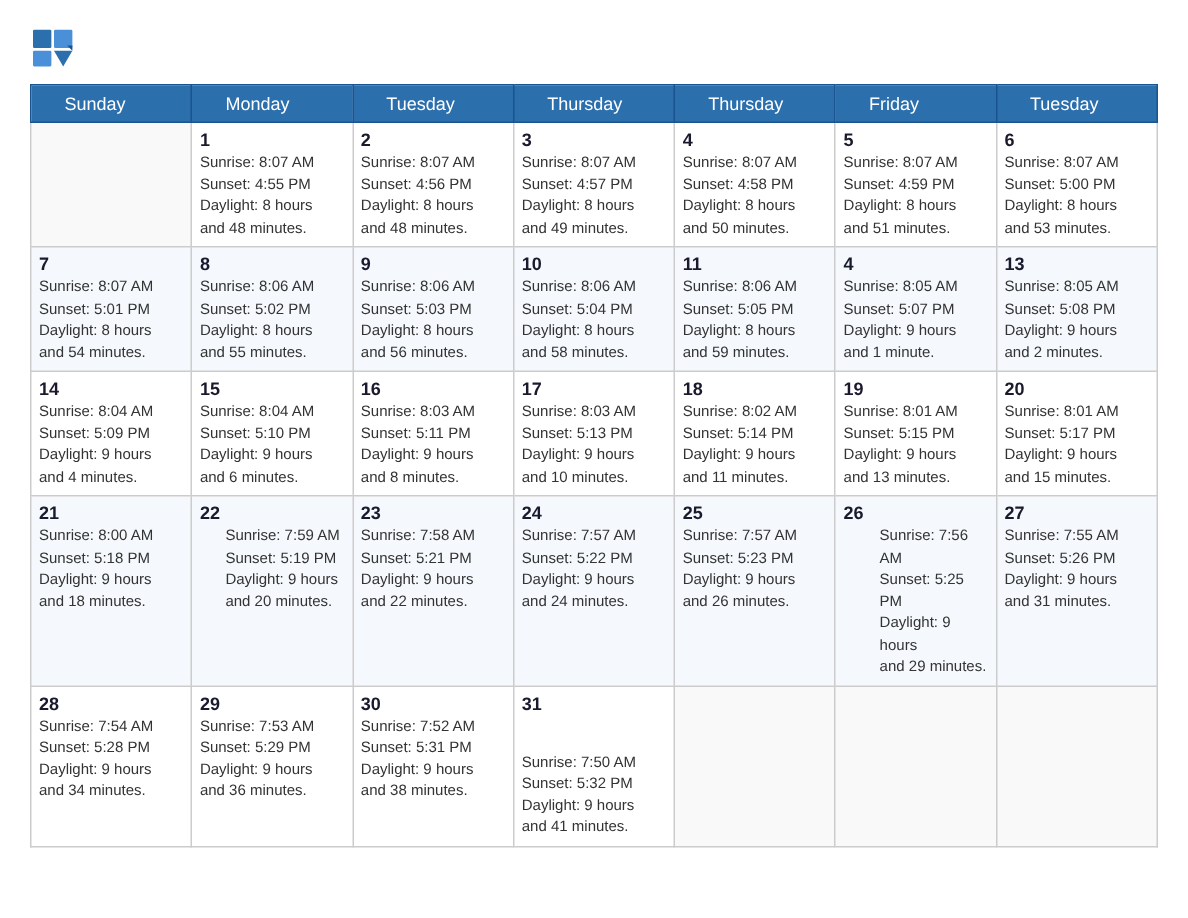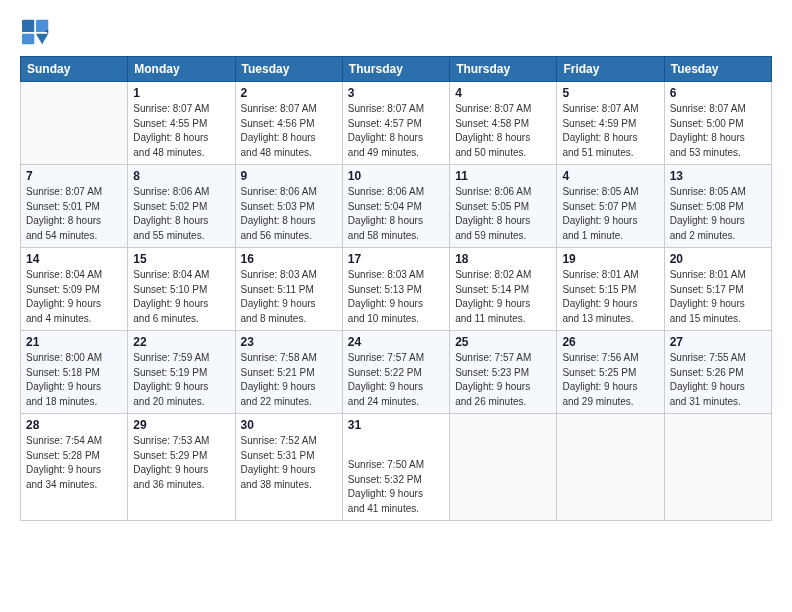--- a/index.html
+++ b/index.html
@@ -56,22 +56,22 @@
     }
     .calendar-table {
       width: 100%;
       border-collapse: collapse;
       table-layout: fixed;
     }
     .calendar-table th {
       background: #2c6fad;
       color: #fff;
       font-size: 12px;
-      font-weight: 700;
-      padding: 5px 6px;
+      font-weight: 400;
+      padding: 5px 22px;
       text-align: left;
       border: 1px solid #1a5490;
     }
     .calendar-table td {
       border: 1px solid #ccc;
       vertical-align: top;
       padding: 4px 5px;
       font-size: 9.5px;
       color: #333;
       height: 78px;
@@ -283,21 +283,21 @@
         <tr>
           <td>
             <span class="day-number">21</span>
             <div class="day-info" style="white-space: pre-line;">Sunrise: 8:00 AM
 Sunset: 5:18 PM
 Daylight: 9 hours
 and 18 minutes.</div>
           </td>
           <td>
             <span class="day-number">22</span>
-            <div class="day-info" style="white-space: pre-line;">Sunrise: 7:59 AM
+            <div class="day-info" style="white-space: pre-line; margin-left: 17px;">Sunrise: 7:59 AM
 Sunset: 5:19 PM
 Daylight: 9 hours
 and 20 minutes.</div>
           </td>
           <td>
             <span class="day-number">23</span>
             <div class="day-info" style="white-space: pre-line;">Sunrise: 7:58 AM
 Sunset: 5:21 PM
 Daylight: 9 hours
 and 22 minutes.</div>
@@ -311,21 +311,21 @@
           </td>
           <td>
             <span class="day-number">25</span>
             <div class="day-info" style="white-space: pre-line;">Sunrise: 7:57 AM
 Sunset: 5:23 PM
 Daylight: 9 hours
 and 26 minutes.</div>
           </td>
           <td>
             <span class="day-number">26</span>
-            <div class="day-info" style="white-space: pre-line;">Sunrise: 7:56 AM
+            <div class="day-info" style="white-space: pre-line; margin-left: 24px;">Sunrise: 7:56 AM
 Sunset: 5:25 PM
 Daylight: 9 hours
 and 29 minutes.</div>
           </td>
           <td>
             <span class="day-number">27</span>
             <div class="day-info" style="white-space: pre-line;">Sunrise: 7:55 AM
 Sunset: 5:26 PM
 Daylight: 9 hours
 and 31 minutes.</div>

